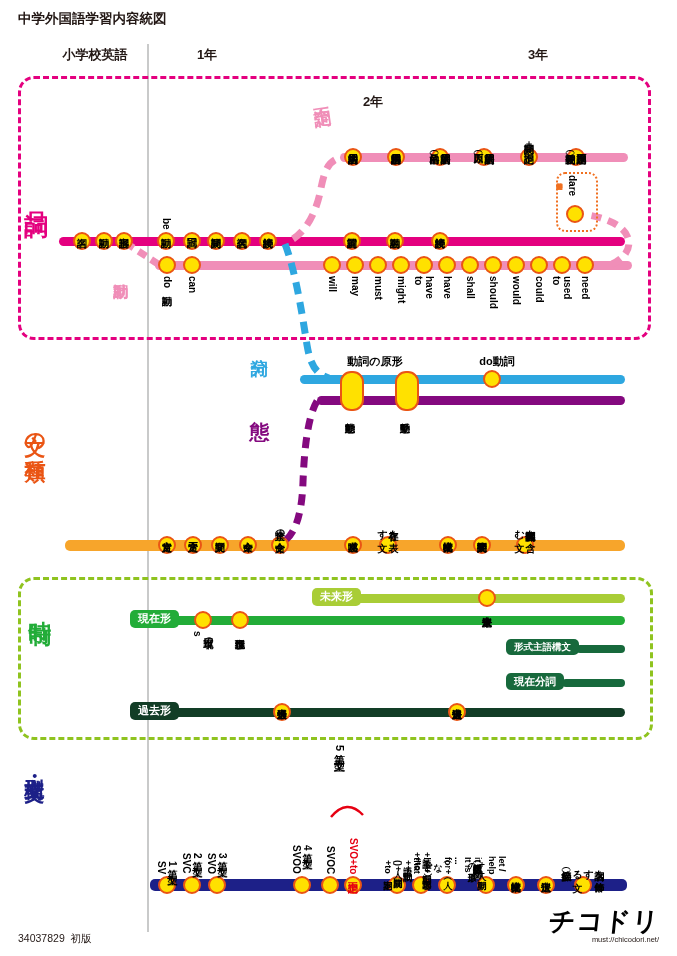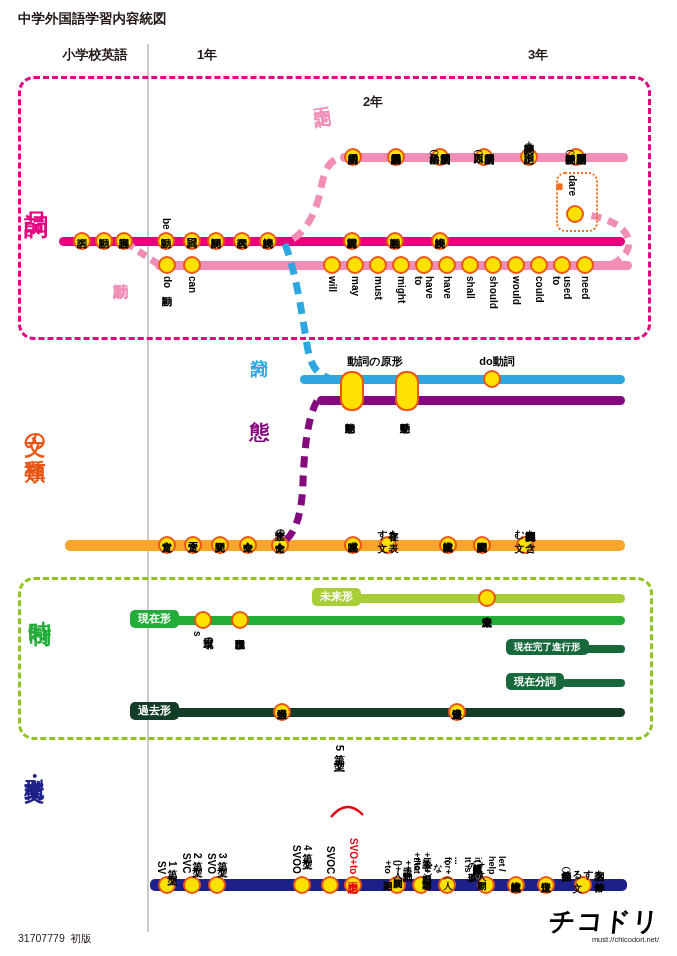--- a/index.html
+++ b/index.html
@@ -277,21 +277,21 @@
       <span class="dot"></span>
       <span class="lbl">間接疑問文</span>
     </div>
   <div class="st" style="left:525px;top:545px;">
       <span class="dot"></span>
       <span class="lbl">関係代名詞節を含む文</span>
     </div>
 
   <div class="tlabel" style="left:312px;top:588px;background:#A9CD36;">未来形</div>
   <div class="tlabel" style="left:130px;top:610px;background:#22AC38;">現在形</div>
-  <div class="tlabel" style="left:506px;top:639px;background:#17693C;font-size:9.5px;">現在完了進行形</div>
+  <div class="tlabel" style="left:506px;top:639px;background:#17693C;font-size:9.5px;">形式主語構文</div>
   <div class="tlabel" style="left:506px;top:673px;background:#17693C;font-size:10.5px;">現在分詞</div>
   <div class="tlabel" style="left:130px;top:702px;background:#123D26;">過去形</div>
 
   <div class="st" style="left:203px;top:620px;">
       <span class="dot"></span>
       <span class="lbl below">三単現のs</span>
     </div>
   <div class="st" style="left:240px;top:620px;">
       <span class="dot"></span>
       <span class="lbl below">現在進行形</span>
@@ -360,20 +360,20 @@
     </div>
   <div class="st" style="left:583px;top:885px;">
       <span class="dot"></span>
       <span class="lbl">名詞を修飾する文
 （接触節）</span>
     </div>
 
   <div class="seclabel" style="left:333px;top:745px;font-size:11px;color:#000;letter-spacing:0;text-orientation:mixed;writing-mode:vertical-rl;">第5文型</div>
 
   <div class="footer-date">
-    <span>31707779</span>&nbsp;&nbsp;<span>初版</span>
+    <span>34037829</span>&nbsp;&nbsp;<span>初版</span>
   </div>
   <div class="logo">
     <div class="mark">チコドリ</div>
     <div class="url">must://chicodori.net/</div>
   </div>
 
 </div>
 
 </body></html>

